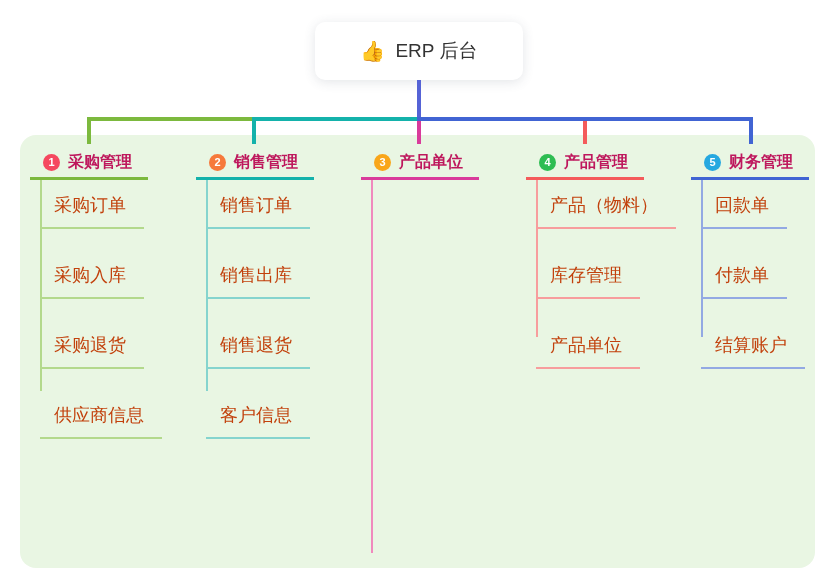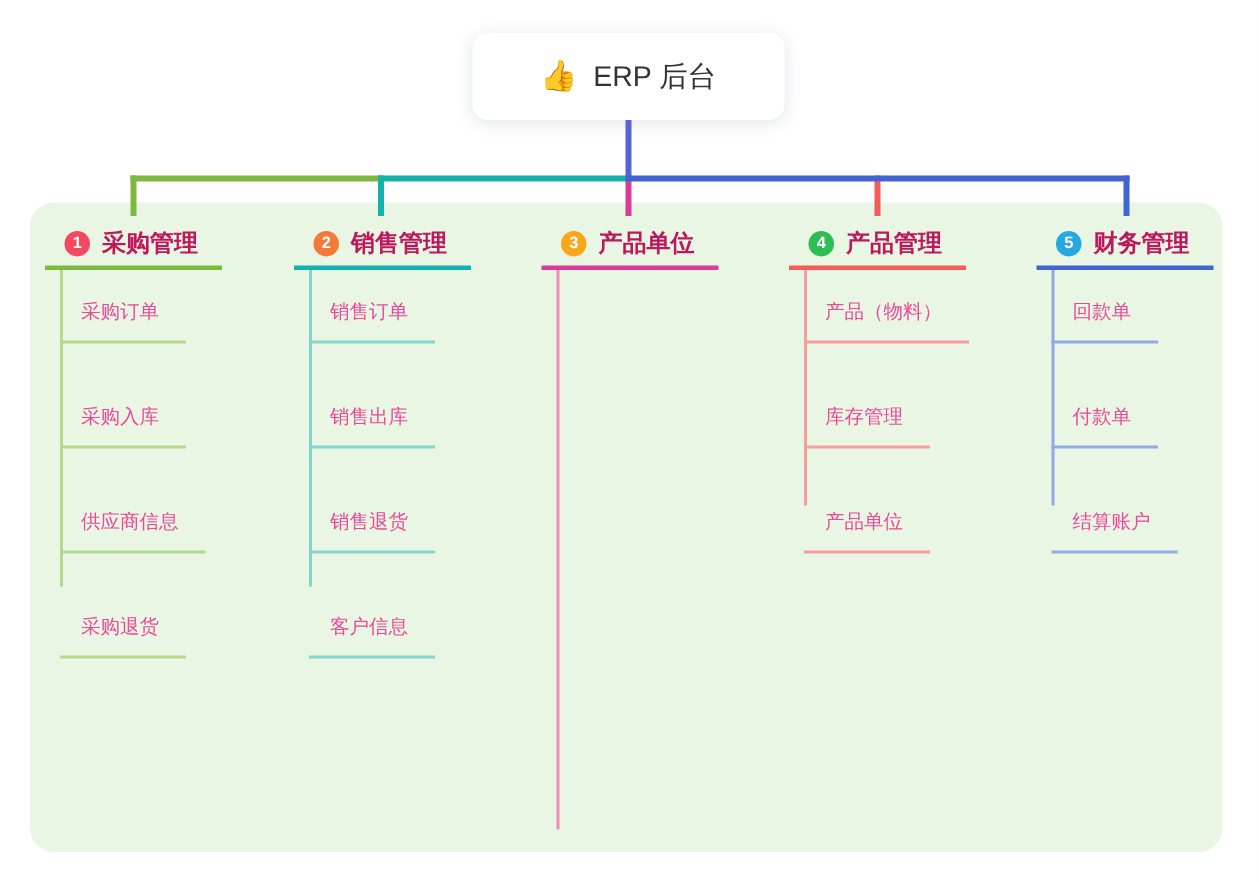--- a/index.html
+++ b/index.html
@@ -67,21 +67,21 @@
   .b4 .vline{background:#f79d9d;height:157px;}
   .b5 .vline{background:#93a9e3;height:157px;}
   
   .children{margin-left:10px;}
   .child{display:flex;align-items:flex-end;height:70px;}
   .child:first-child{height:49px;}
   .leaf{
     display:inline-block;white-space:nowrap;
     padding:0 18px 10px 14px;
     border-bottom:2px solid;
-    font-size:13px;color:#ec4899;cursor:pointer;
+    font-size:18px;color:#c2410c;cursor:pointer;
   }
   .b1 .leaf{border-color:#b3d98c;}
   .b2 .leaf{border-color:#85d4ce;}
   .b3 .leaf{border-color:#f08abd;}
   .b4 .leaf{border-color:#f79d9d;}
   .b5 .leaf{border-color:#93a9e3;text-align:center;}
 </style>
 </head>
 <body>
 
@@ -111,24 +111,24 @@
     </div>
     <div class="vline"></div>
     <div class="children">
       <div class="child">
           <span class="leaf">采购订单</span>
         </div>
       <div class="child">
           <span class="leaf">采购入库</span>
         </div>
       <div class="child">
-          <span class="leaf">供应商信息</span>
+          <span class="leaf">采购退货</span>
         </div>
       <div class="child">
-          <span class="leaf">采购退货</span>
+          <span class="leaf">供应商信息</span>
         </div>
     </div>
   </div>
 
   <div class="branch b2">
     <div class="branch-title">
       <span class="badge">2</span>
       <span class="branch-label">销售管理</span>
     </div>
     <div class="vline"></div>

